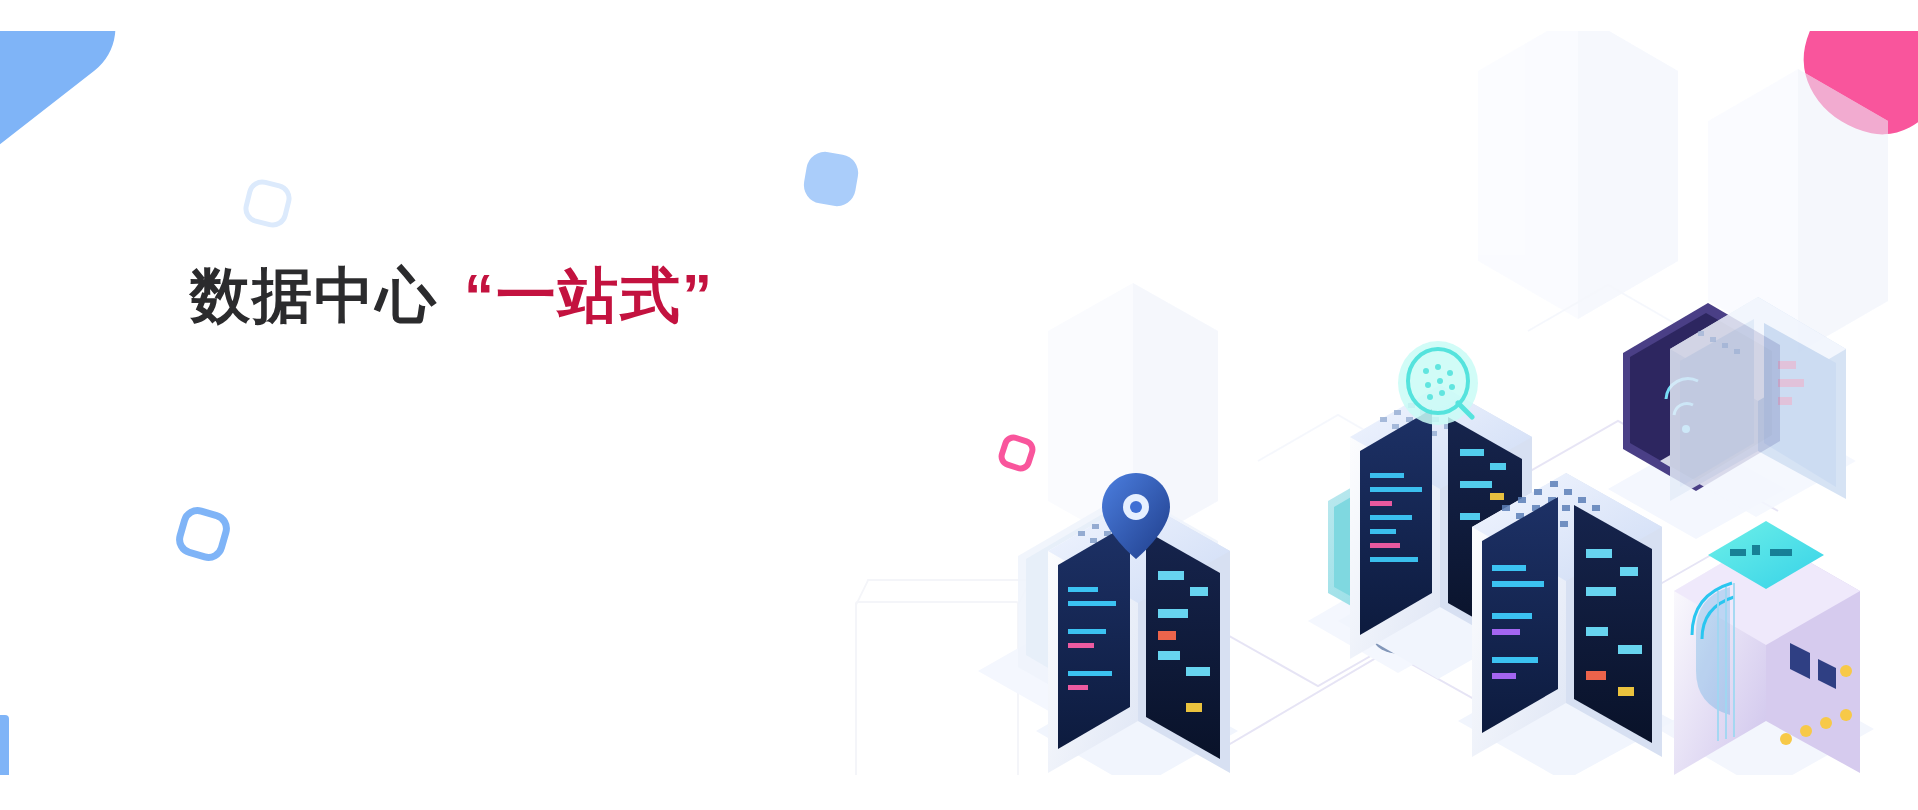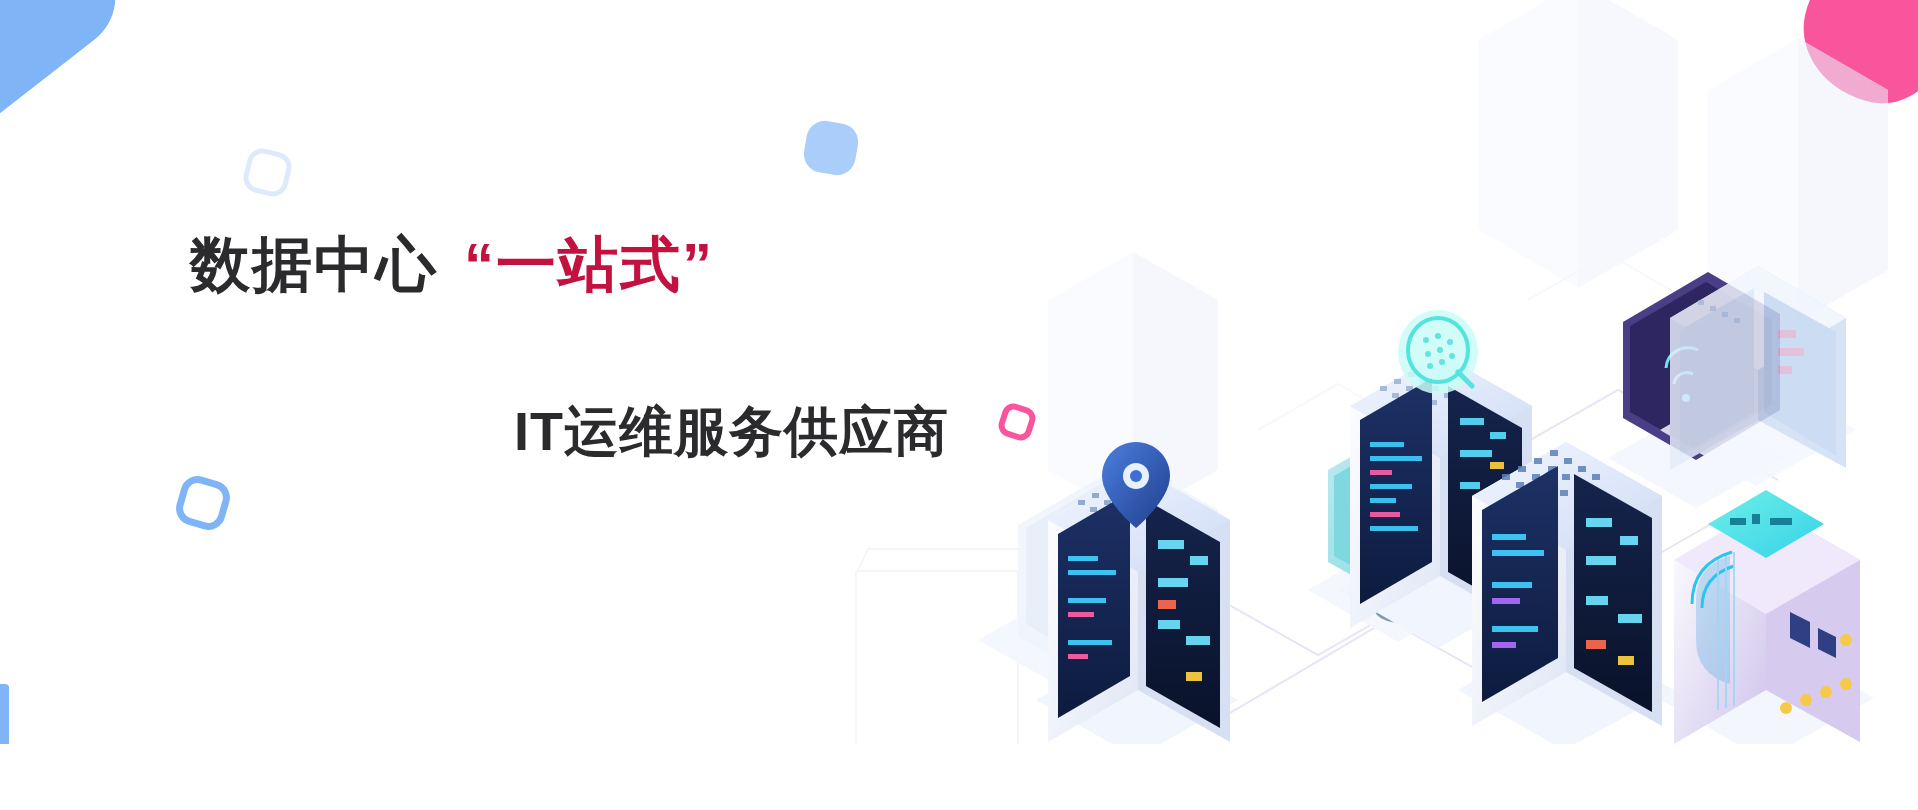--- a/index.html
+++ b/index.html
@@ -8,20 +8,21 @@
     width:1918px;height:810px;
     background:#ffffff;
     font-family:"Liberation Sans","DejaVu Sans",sans-serif;
     overflow:hidden;
   }
   #banner{
     position:relative;
     width:1918px;height:744px;
     background:#ffffff;
     overflow:hidden;
+    margin-top:31px;
   }
 
   
   .blob-tl{
     position:absolute;left:-118px;top:-96px;
     width:220px;height:190px;
     background:#7fb4f7;
     border-radius:0 54px 54px 0;
     transform:rotate(-38deg);
     transform-origin:50% 50%;
@@ -121,21 +122,20 @@
   <div class="ring ring-blue-faint"></div>
   <div class="sq-blue-fill"></div>
   <div class="ring ring-pink"></div>
   <div class="ring ring-blue"></div>
   <div class="ghost-cube"></div>
 
   <div class="copy">
     <div class="line1">
       <span class="t-dark">数据中心</span><span class="gap"></span><span class="t-red">“</span><span class="t-red">一站式</span><span class="t-red">”</span>
     </div>
-    <div class="line2">IT运维服务供应商</div>
   </div>
 
   <svg class="illo" viewBox="0 0 1000 810" xmlns="http://www.w3.org/2000/svg">
     <defs>
       <linearGradient id="gCab" x1="0" y1="0" x2="1" y2="1">
         <stop offset="0%" stop-color="#ffffff"></stop>
           <stop offset="100%" stop-color="#dfe6f5"></stop>
       </linearGradient>
       <linearGradient id="gPanel" x1="0" y1="0" x2="0" y2="1">
         <stop offset="0%" stop-color="#1d3166"></stop>

